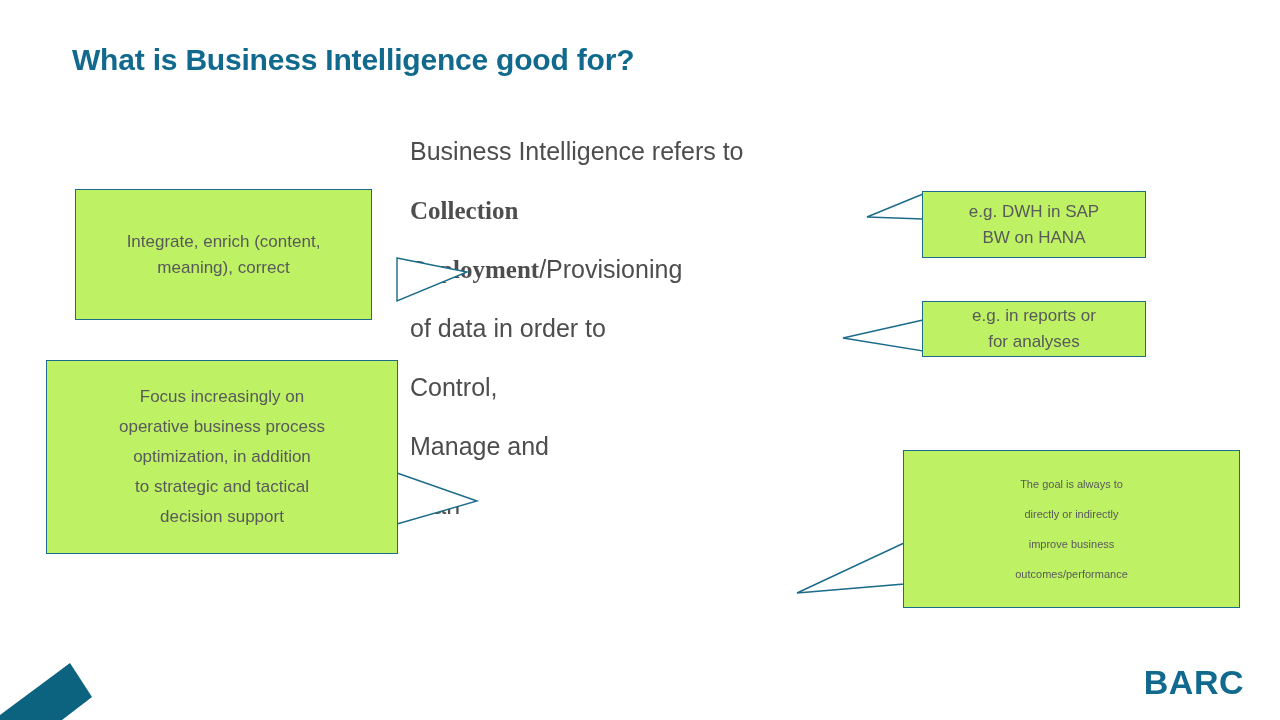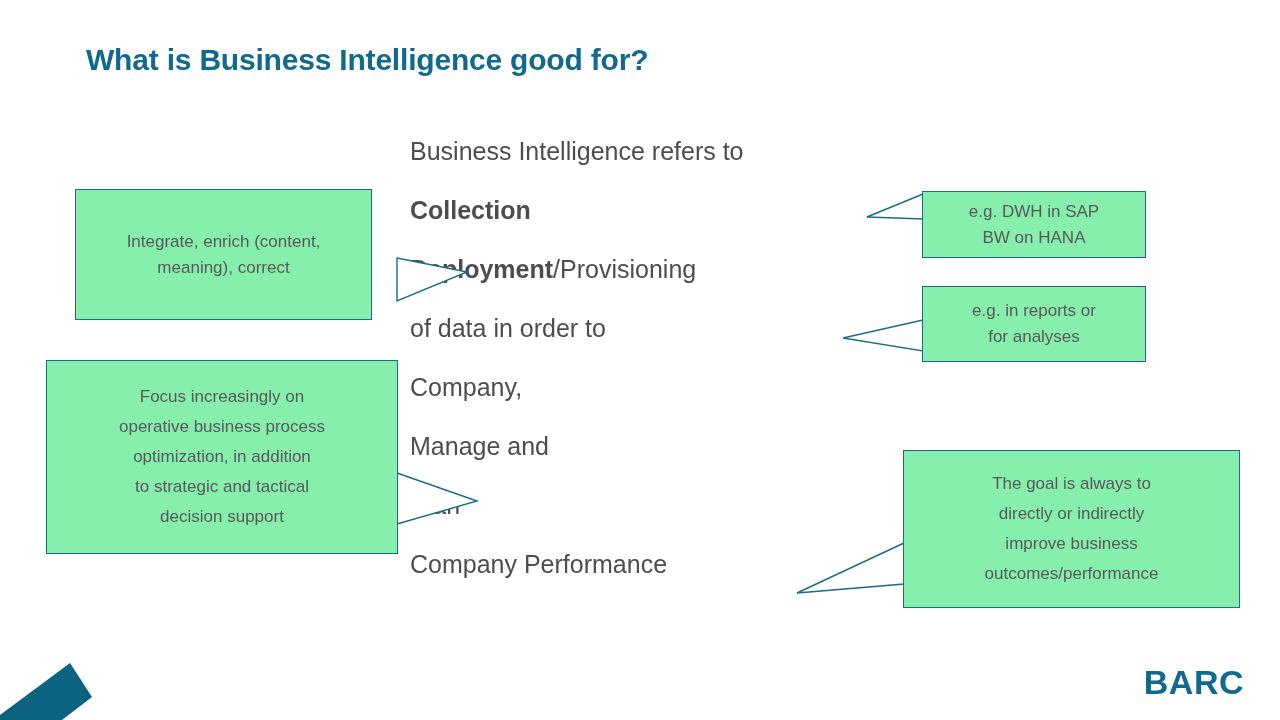--- a/index.html
+++ b/index.html
@@ -12,21 +12,21 @@
     height: 720px;
     position: relative;
     overflow: hidden;
     font-family: "Liberation Sans", sans-serif;
     background: #ffffff;
   }
 
   
   #slide-title {
     position: absolute;
-    left: 86px;
+    left: 72px;
     top: 43px;
     font-size: 30px;
     font-weight: bold;
     color: #11698e;
     letter-spacing: -0.2px;
     white-space: nowrap;
   }
 
   
   #center-column {
@@ -35,28 +35,28 @@
     top: 122px;
     width: 490px;
     color: #4d4d4d;
     font-size: 25px;
     line-height: 59px;
   }
   #center-column .cline {
     display: block;
     white-space: nowrap;
   }
-  #center-column .b { font-weight: bold; }
+  #center-column .b { font-weight: bold; font-family: Liberation Serif, serif; }
 
   
   .callout {
     position: absolute;
     box-sizing: border-box;
     border: 1.4px solid #1b6b8a;
-    background: #86efac;
+    background: #bef264;
     color: #58595b;
     display: flex;
     align-items: center;
     justify-content: center;
     text-align: center;
     z-index: 3;
   }
   .callout .ctext {
     display: block;
     width: 100%;
@@ -76,30 +76,30 @@
     line-height: 30px;
     text-align: center;
   }
   #callout-dwh {
     left: 922px; top: 191px;
     width: 224px; height: 67px;
     font-size: 17px;
     line-height: 26px;
   }
   #callout-reports {
-    left: 922px; top: 286px;
-    width: 224px; height: 76px;
+    left: 922px; top: 301px;
+    width: 224px; height: 56px;
     font-size: 17px;
     line-height: 26px;
     text-align: center;
   }
   #callout-goal {
     left: 903px; top: 450px;
     width: 337px; height: 158px;
-    font-size: 17px;
+    font-size: 11px;
     line-height: 30px;
   }
 
   
   #tails {
     position: absolute;
     left: 0; top: 0;
     width: 1280px; height: 720px;
     z-index: 2;
     pointer-events: none;
@@ -126,24 +126,23 @@
 </head>
 <body>
 
 <div id="slide-title">What is Business Intelligence good for?</div>
 
 <div id="center-column">
   <span class="cline">Business Intelligence refers to</span>
   <span class="cline"><b class="b">Collection</b></span>
   <span class="cline"><b class="b">Deployment</b><span>/Provisioning</span></span>
   <span class="cline">of data in order to</span>
-  <span class="cline">Company,</span>
+  <span class="cline">Control,</span>
   <span class="cline">Manage and</span>
   <span class="cline">Plan</span>
-  <span class="cline">Company Performance</span>
 </div>
 
 <svg id="tails" viewBox="0 0 1280 720" width="1280" height="720">
 
   <polygon points="397,258 467,272 397,301" fill="#ffffff" stroke="#1b6b8a" stroke-width="1.4"></polygon>
 
   <polygon points="397,473 477,501 397,524" fill="#ffffff" stroke="#1b6b8a" stroke-width="1.4"></polygon>
 
   <polygon points="923,194 867,217 923,219" fill="#ffffff" stroke="#1b6b8a" stroke-width="1.4"></polygon>
 

